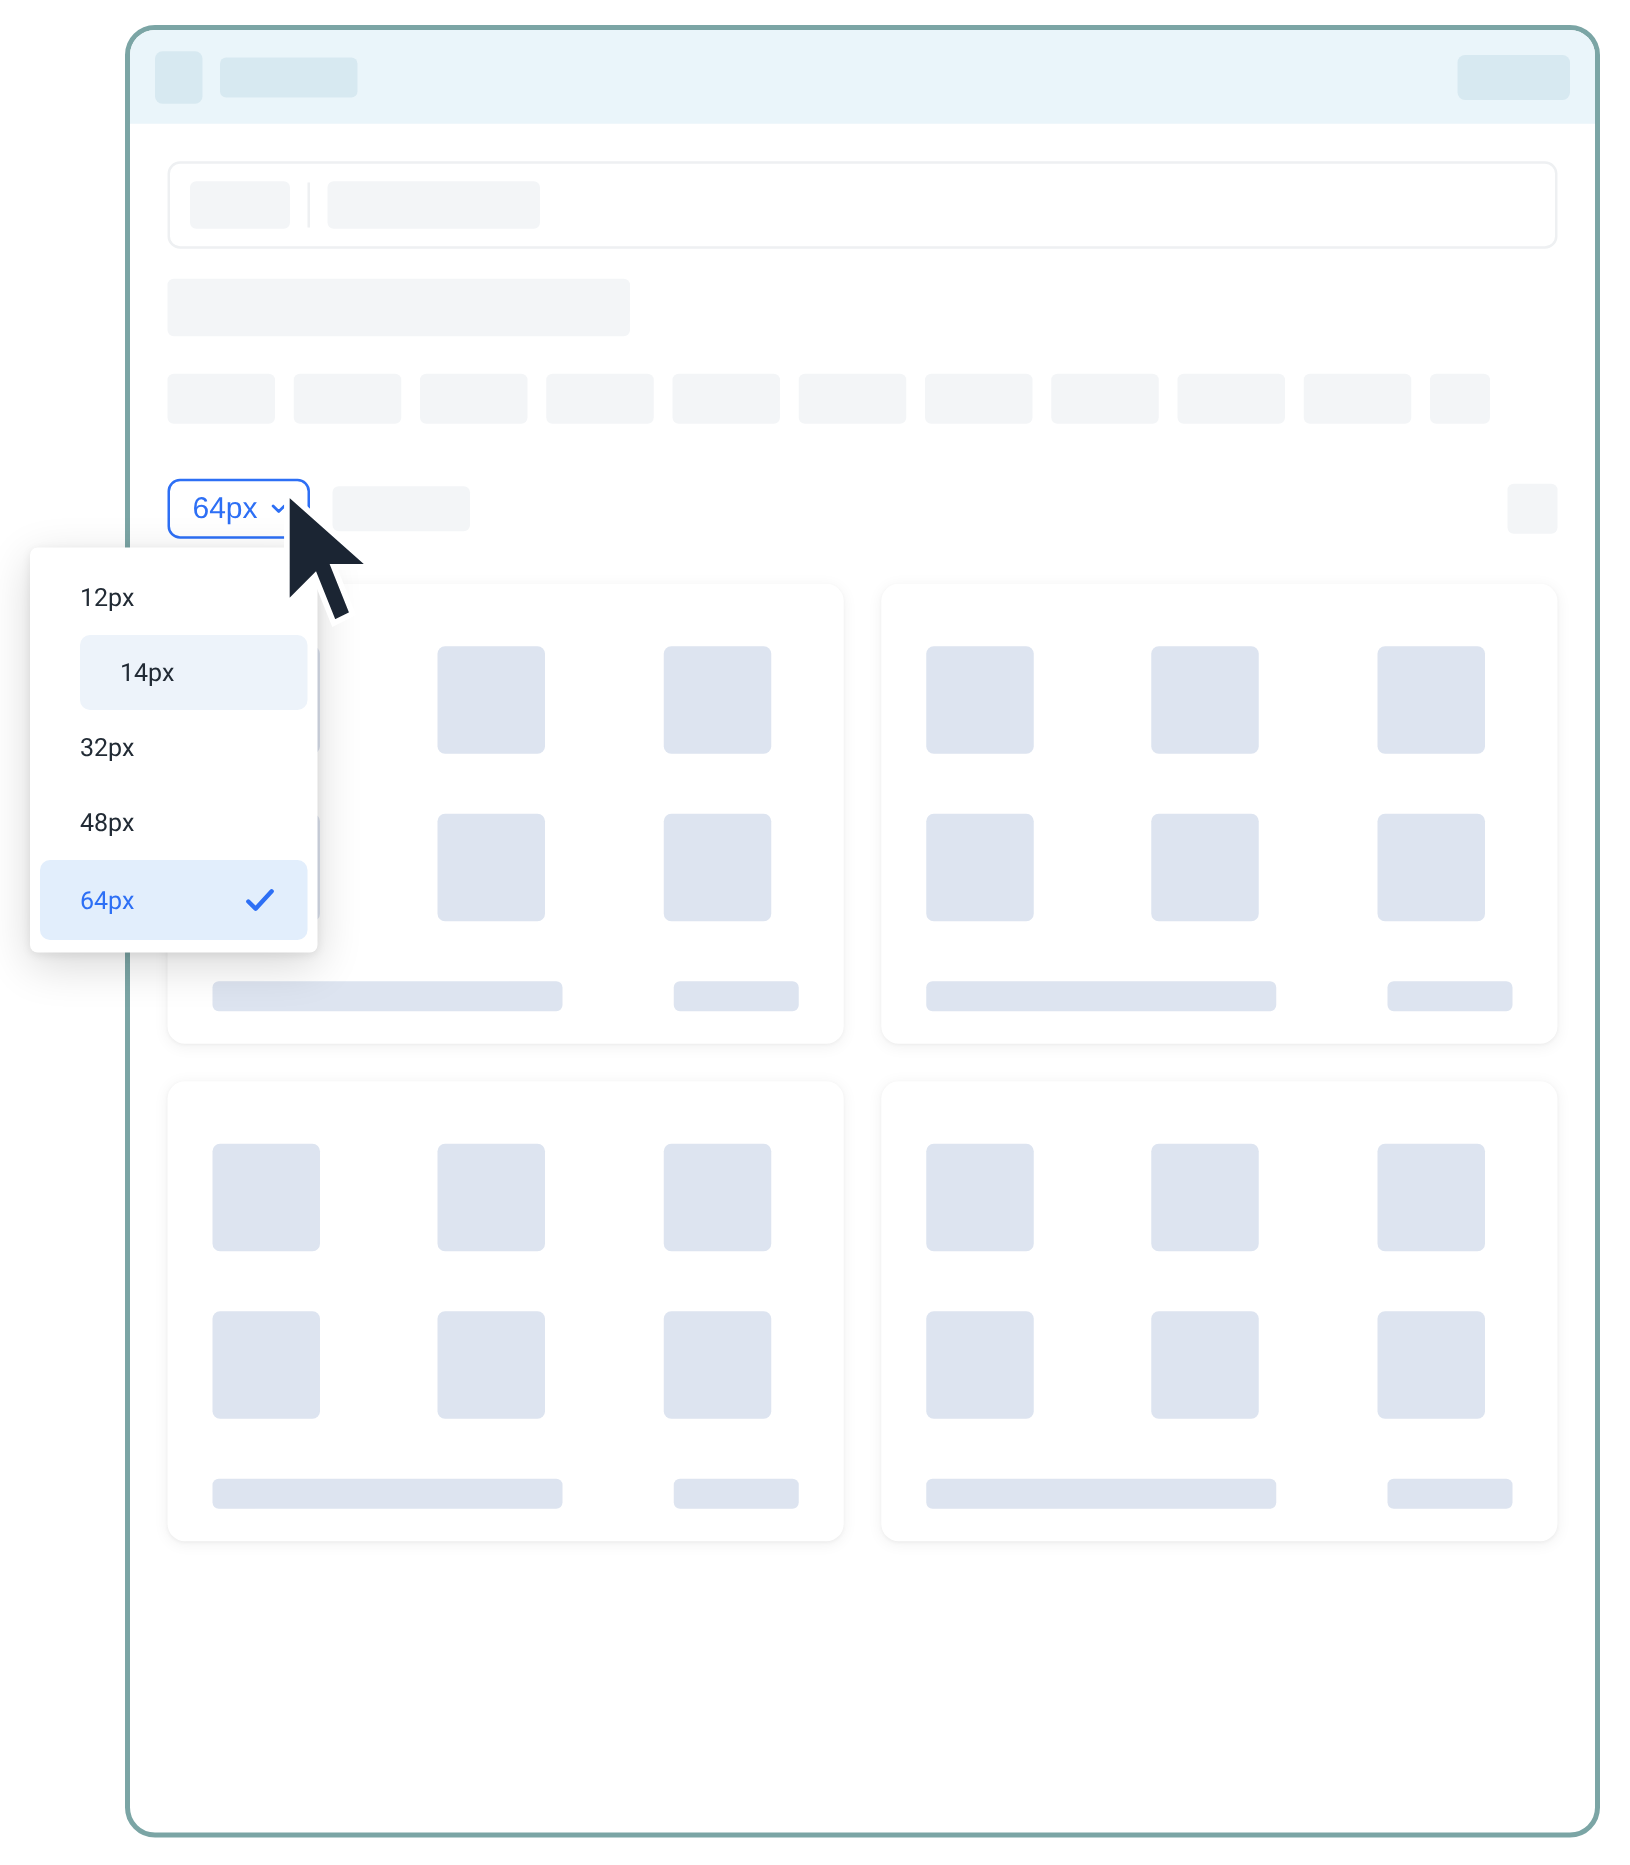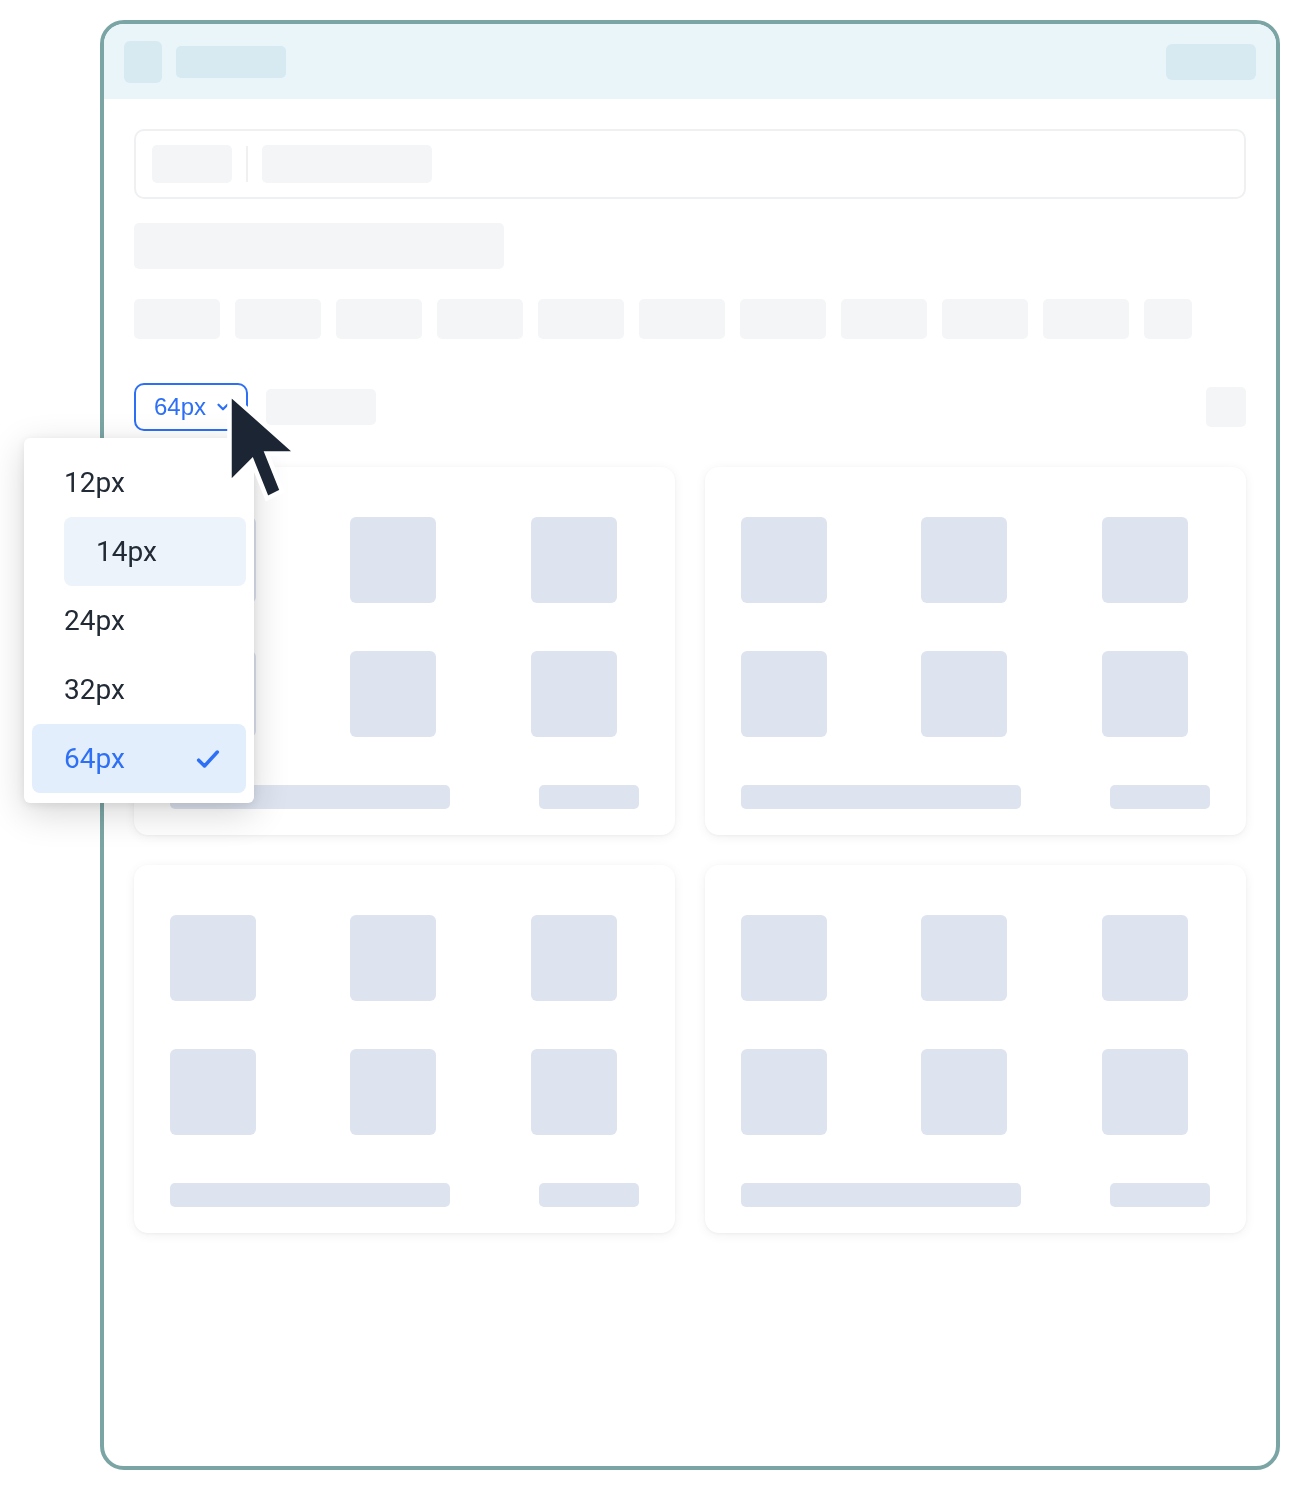--- a/index.html
+++ b/index.html
@@ -169,21 +169,21 @@
       border-radius: 6px;
       box-shadow: 0 10px 36px rgba(0,0,0,0.16), 0 2px 8px rgba(0,0,0,0.08);
       padding: 10px 0;
       z-index: 50;
     }
     .dd-item {
       display: flex;
       align-items: center;
       justify-content: space-between;
       padding: 18px 24px 18px 32px;
-      font-size: 28px;
+      font-size: 20px;
       color: #222b35;
       cursor: pointer;
       border-radius: 8px;
       margin: 0 8px;
     }
     .dd-item.hover { background: #edf3fa; margin-left: 40px; }
     .dd-item.selected { background: #e2eefc; color: #2d6ff5; }
     .dd-check { width: 28px; height: 28px; color: #2d6ff5; }
 
     .cursor {
@@ -303,24 +303,24 @@
 </div>
 
 <div class="dropdown" id="dropdown-root">
     <div class="dd-item">
       <span>12px</span>
     </div>
     <div class="dd-item hover">
       <span>14px</span>
     </div>
     <div class="dd-item">
-      <span>24px</span>
+      <span>32px</span>
     </div>
     <div class="dd-item">
-      <span>32px</span>
+      <span>48px</span>
     </div>
     <div class="dd-item selected">
       <span>64px</span>
       <svg class="dd-check" viewBox="0 0 24 24">
         <polyline points="4 13 9 18 20 6" fill="none" stroke="currentColor" stroke-width="3" stroke-linecap="round" stroke-linejoin="round"></polyline>
       </svg>
     </div>
   </div>
 
 <svg class="cursor" viewBox="0 0 24 32">

